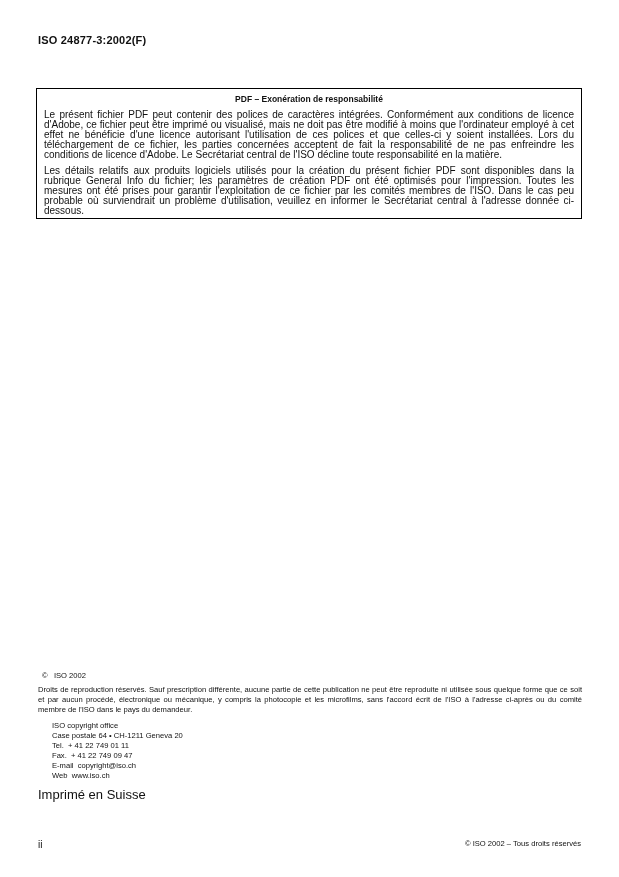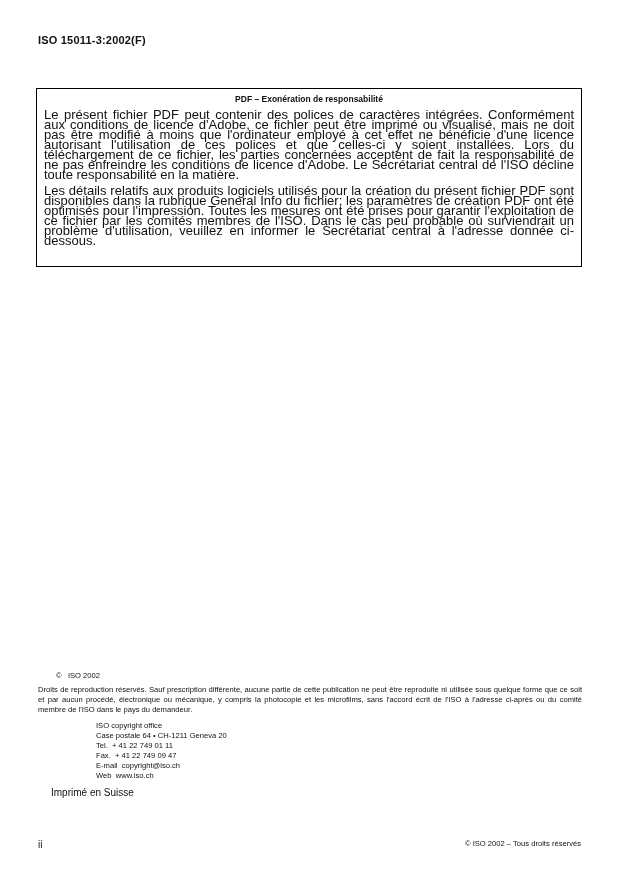--- a/index.html
+++ b/index.html
@@ -23,41 +23,41 @@
     font-weight: bold;
     letter-spacing: 0.2px;
   }
   .disclaimer-box {
     position: absolute;
     left: 36px;
     top: 88px;
     width: 546px;
     box-sizing: border-box;
     border: 1px solid #000000;
-    padding: 5px 7px 18px 7px;
+    padding: 5px 7px 0 7px;
   }
   .disclaimer-title {
     text-align: center;
     font-weight: bold;
     font-size: 8.5px;
     line-height: 11px;
     margin: 0 0 5px 0;
   }
   .disclaimer-par {
-    font-size: 13px;
+    font-size: 10px;
     line-height: 10px;
     text-align: justify;
     margin: 0 0 6px 0;
   }
   .disclaimer-par:last-child {
     margin-bottom: 2px;
   }
   .copyright-notice {
     position: absolute;
-    left: 56px;
+    left: 42px;
     top: 671px;
     font-size: 7.6px;
     white-space: pre;
   }
   .rights-par {
     position: absolute;
     left: 38px;
     top: 685px;
     width: 544px;
     font-size: 7.6px;
@@ -66,47 +66,45 @@
   }
   .address-block {
     position: absolute;
     left: 52px;
     top: 721px;
     font-size: 7.6px;
     line-height: 10px;
   }
   .address-line {
     white-space: pre;
-    margin-left: 44px;
   }
   .printed-in {
     position: absolute;
     left: 38px;
     top: 787px;
-    font-size: 10px;
-    margin-left: 13px;
+    font-size: 13px;
   }
   .footer-page-number {
     position: absolute;
     left: 38px;
     top: 839px;
     font-size: 10px;
   }
   .footer-copyright {
     position: absolute;
     right: 38px;
     top: 839px;
     font-size: 7.6px;
     margin-left: 24px;
   }
 </style>
 </head>
 <body>
 
-<div class="doc-header">ISO 15011-3:2002(F)</div>
+<div class="doc-header">ISO 24877-3:2002(F)</div>
 
 <div class="disclaimer-box">
   <div class="disclaimer-title">PDF – Exonération de responsabilité</div>
   <p class="disclaimer-par">Le présent fichier PDF peut contenir des polices de caractères intégrées. Conformément aux conditions de licence d'Adobe, ce fichier peut être imprimé ou visualisé, mais ne doit pas être modifié à moins que l'ordinateur employé à cet effet ne bénéficie d'une licence autorisant l'utilisation de ces polices et que celles-ci y soient installées. Lors du téléchargement de ce fichier, les parties concernées acceptent de fait la responsabilité de ne pas enfreindre les conditions de licence d'Adobe. Le Secrétariat central de l'ISO décline toute responsabilité en la matière.</p>
   <p class="disclaimer-par">Les détails relatifs aux produits logiciels utilisés pour la création du présent fichier PDF sont disponibles dans la rubrique General Info du fichier; les paramètres de création PDF ont été optimisés pour l'impression. Toutes les mesures ont été prises pour garantir l'exploitation de ce fichier par les comités membres de l'ISO. Dans le cas peu probable où surviendrait un problème d'utilisation, veuillez en informer le Secrétariat central à l'adresse donnée ci-dessous.</p>
 </div>
 
 <div class="copyright-notice">©   ISO 2002</div>
 
 <div class="rights-par">Droits de reproduction réservés. Sauf prescription différente, aucune partie de cette publication ne peut être reproduite ni utilisée sous quelque forme que ce soit et par aucun procédé, électronique ou mécanique, y compris la photocopie et les microfilms, sans l'accord écrit de l'ISO à l'adresse ci-après ou du comité membre de l'ISO dans le pays du demandeur.</div>

